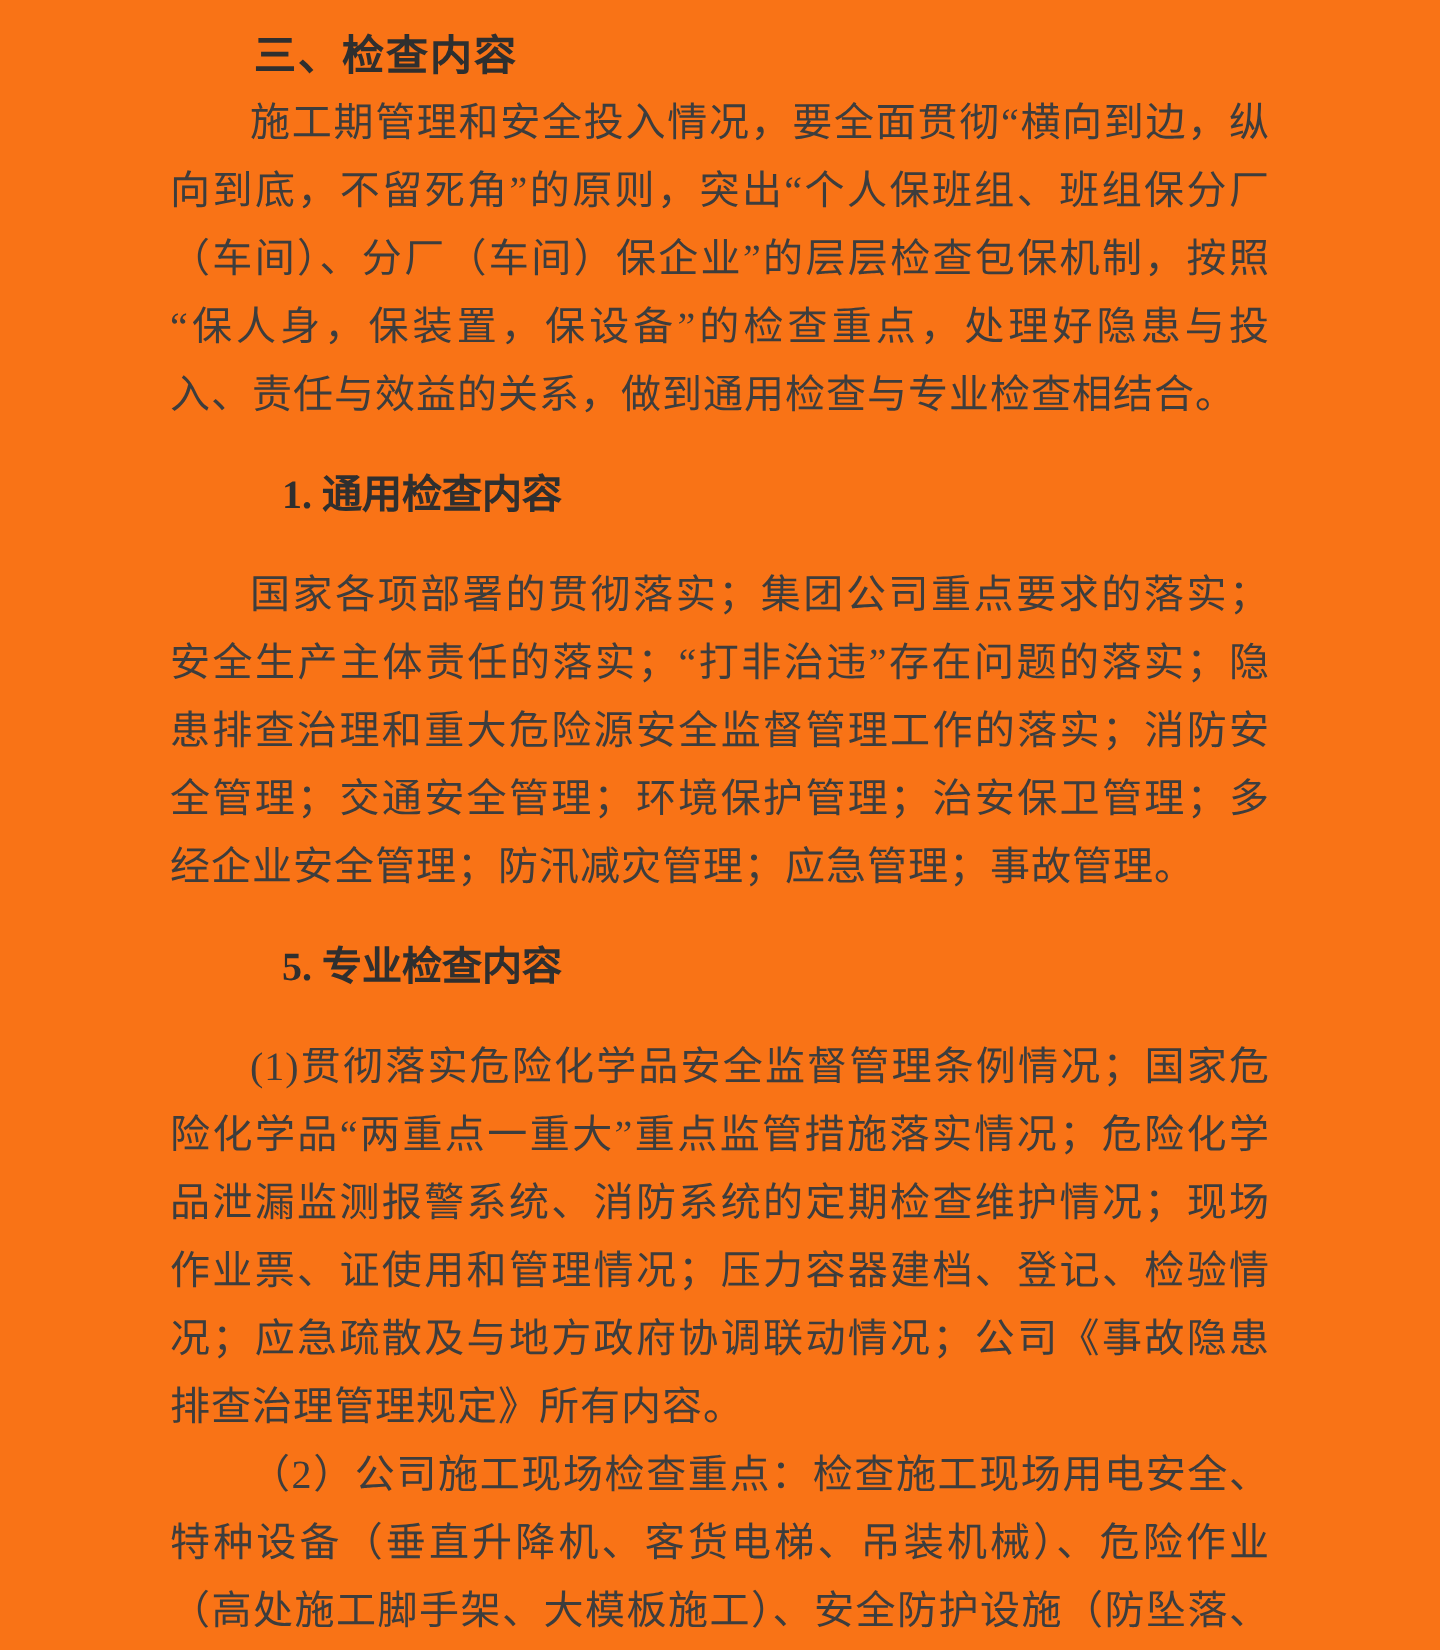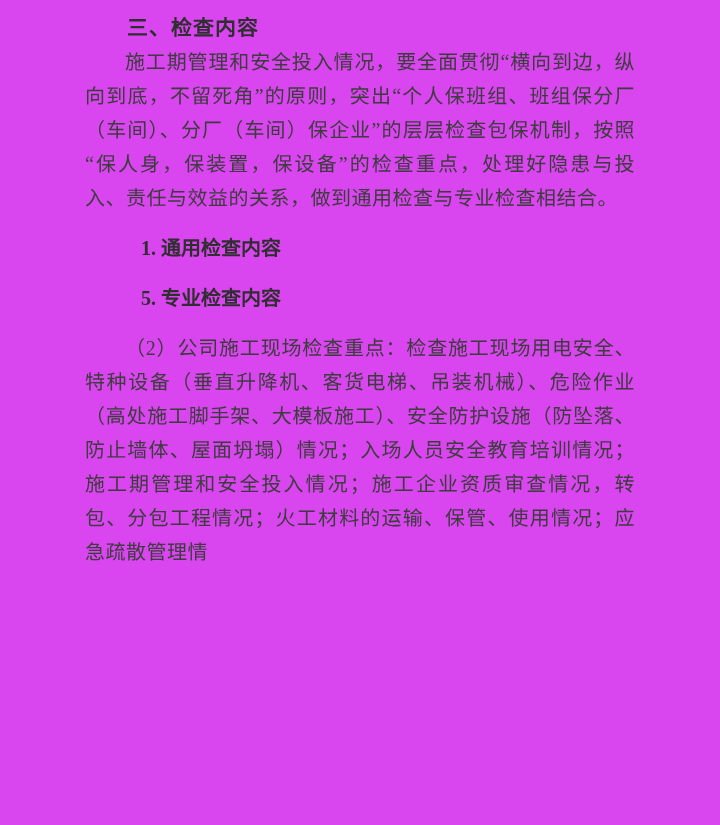--- a/index.html
+++ b/index.html
@@ -11,21 +11,21 @@
     width: 720px;
     height: 825px;
     overflow: hidden;
     font-family: "Liberation Serif", "DejaVu Serif", serif;
   }
   .page {
     box-sizing: border-box;
     width: 720px;
     height: 825px;
     padding: 11px 85px 0 85px;
-    background: #d946ef;
+    background: #f97316;
     overflow: hidden;
   }
   .h-main {
     margin: 0;
     font-size: 21px;
     line-height: 34px;
     font-weight: bold;
     color: #2f2f2f;
     text-indent: 2em;
     letter-spacing: 1px;
@@ -53,18 +53,20 @@
 <body>
 
 <div class="page">
   <h2 class="h-main">三、检查内容</h2>
 
   <p class="para">施工期管理和安全投入情况，要全面贯彻“横向到边，纵向到底，不留死角”的原则，突出“个人保班组、班组保分厂（车间）、分厂（车间）保企业”的层层检查包保机制，按照“保人身，保装置，保设备”的检查重点，处理好隐患与投入、责任与效益的关系，做到通用检查与专业检查相结合。</p>
 
 
   <h3 class="h-sub">1. 通用检查内容</h3>
 
+  <p class="para">国家各项部署的贯彻落实；集团公司重点要求的落实；安全生产主体责任的落实；“打非治违”存在问题的落实；隐患排查治理和重大危险源安全监督管理工作的落实；消防安全管理；交通安全管理；环境保护管理；治安保卫管理；多经企业安全管理；防汛减灾管理；应急管理；事故管理。</p>
 
   <h3 class="h-sub">5. 专业检查内容</h3>
 
+  <p class="para">(1)贯彻落实危险化学品安全监督管理条例情况；国家危险化学品“两重点一重大”重点监管措施落实情况；危险化学品泄漏监测报警系统、消防系统的定期检查维护情况；现场作业票、证使用和管理情况；压力容器建档、登记、检验情况；应急疏散及与地方政府协调联动情况；公司《事故隐患排查治理管理规定》所有内容。</p>
 
   <p class="para">（2）公司施工现场检查重点：检查施工现场用电安全、特种设备（垂直升降机、客货电梯、吊装机械）、危险作业（高处施工脚手架、大模板施工）、安全防护设施（防坠落、防止墙体、屋面坍塌）情况；入场人员安全教育培训情况；施工期管理和安全投入情况；施工企业资质审查情况，转包、分包工程情况；火工材料的运输、保管、使用情况；应急疏散管理情</p>
 </div>
 
 </body></html>

